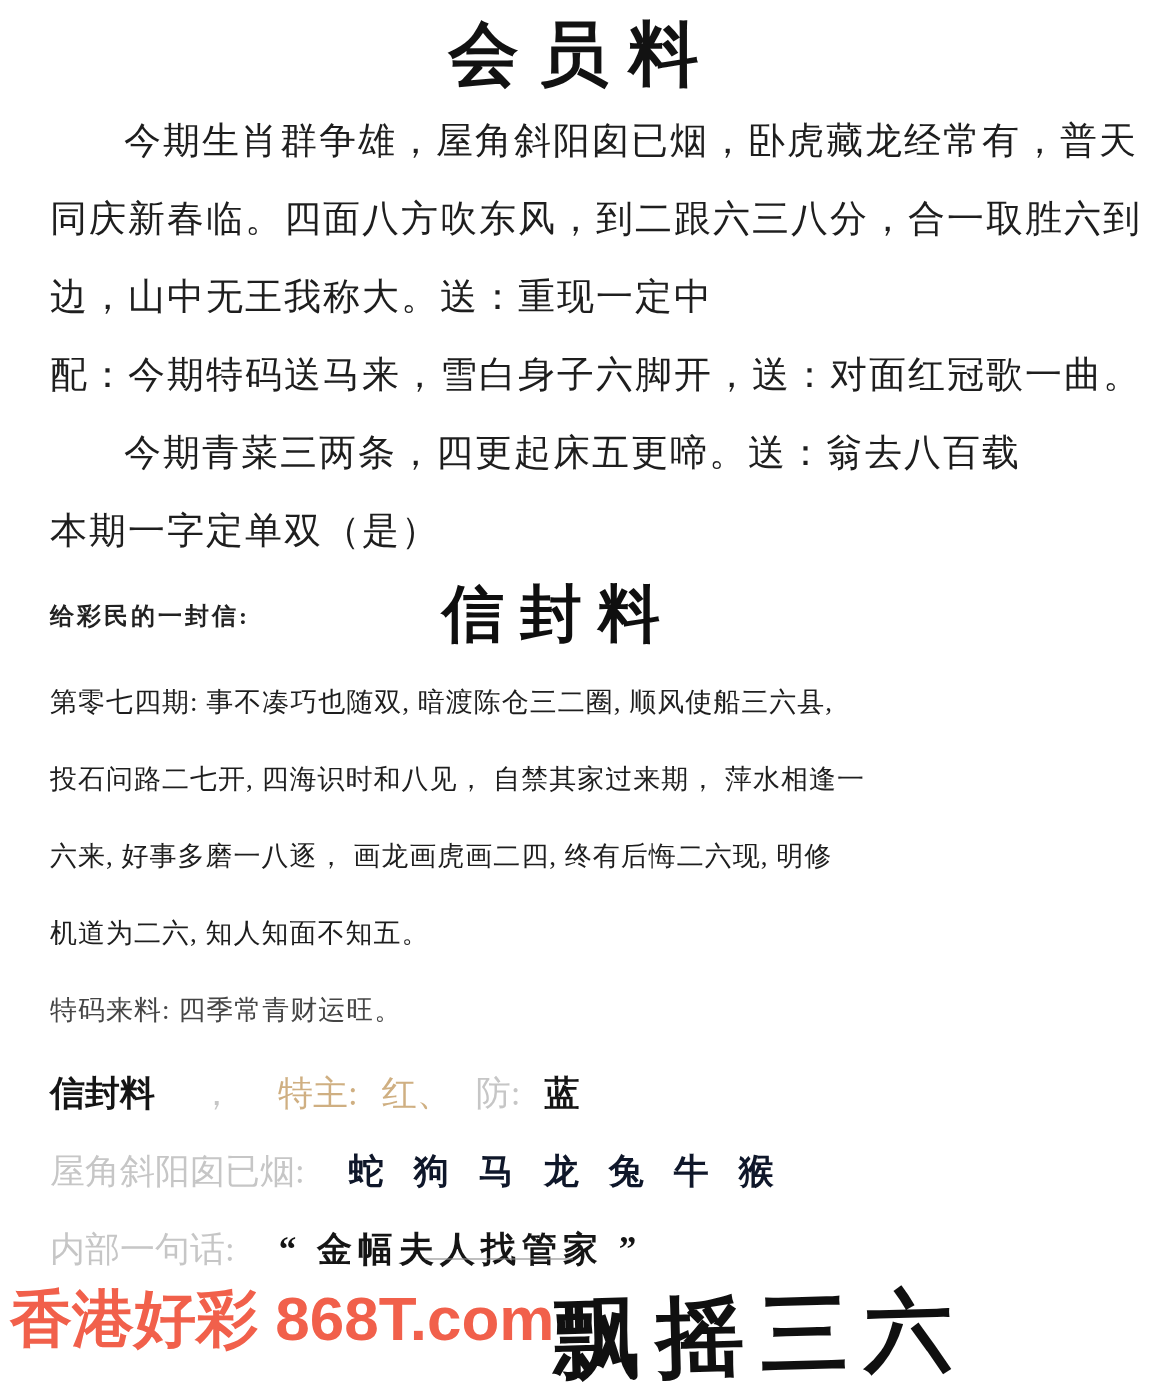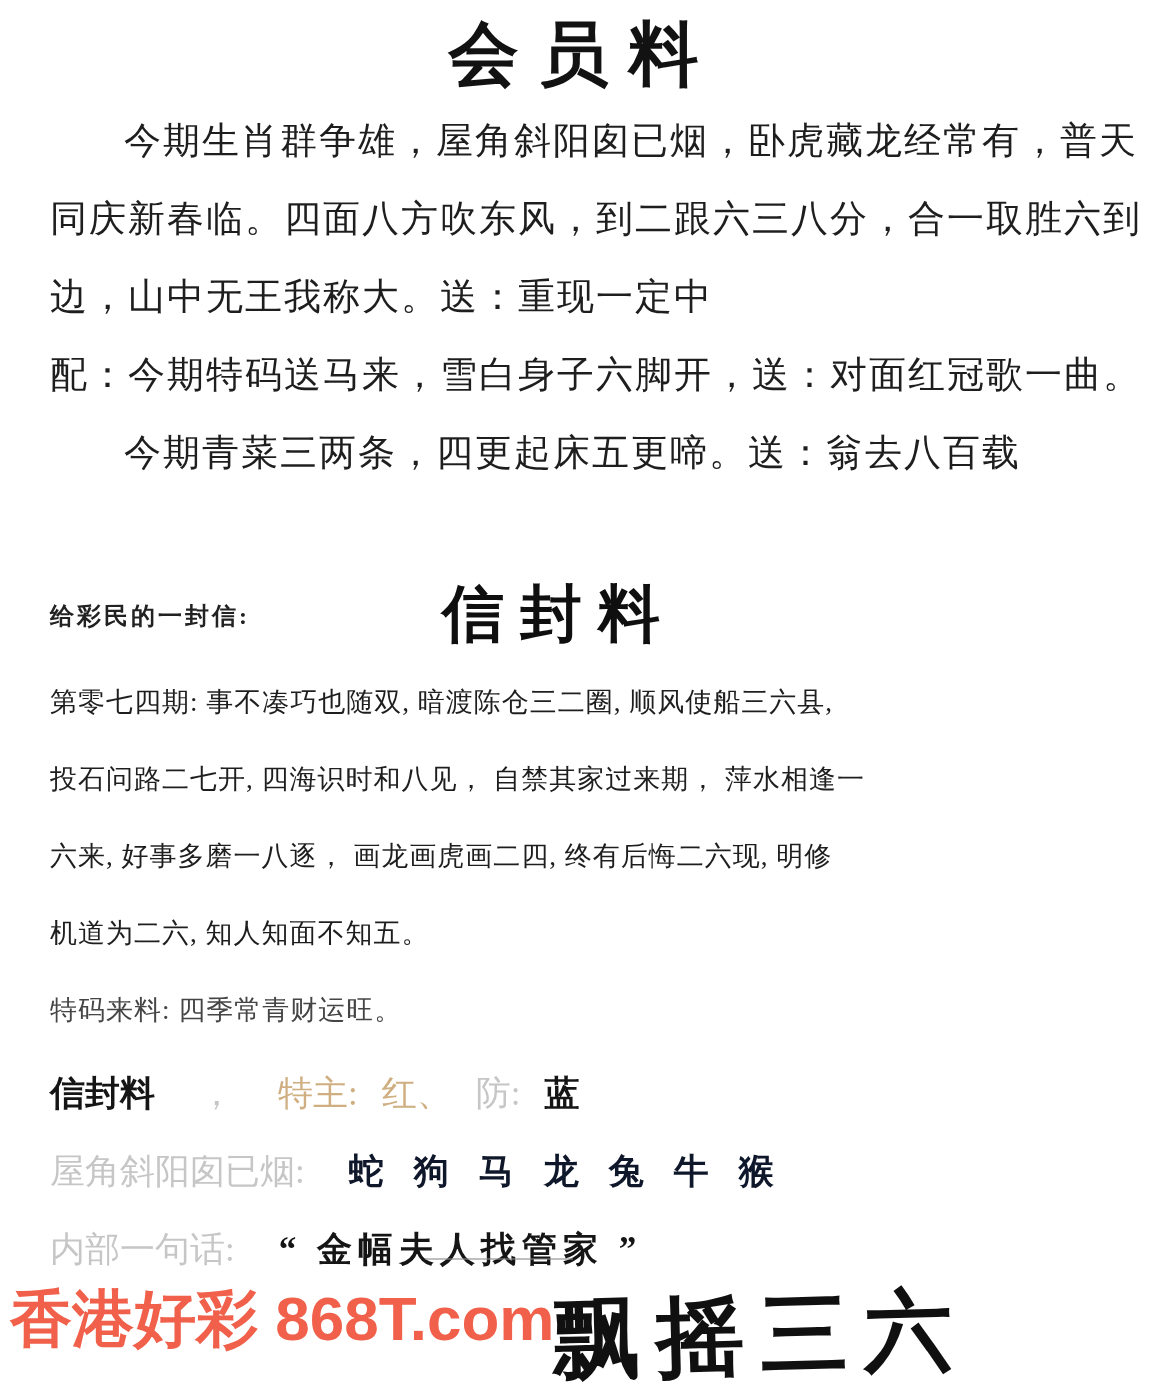--- a/index.html
+++ b/index.html
@@ -68,20 +68,21 @@
 
 <div class="page">
 
   <div class="title">会员料</div>
 
   <div class="line indent" style="top:116px">今期生肖群争雄，屋角斜阳囱已烟，卧虎藏龙经常有，普天</div>
   <div class="line" style="top:194px">同庆新春临。四面八方吹东风，到二跟六三八分，合一取胜六到</div>
   <div class="line" style="top:272px">边，山中无王我称大。送：重现一定中</div>
   <div class="line" style="top:350px">配：今期特码送马来，雪白身子六脚开，送：对面红冠歌一曲。</div>
   <div class="line indent" style="top:428px">今期青菜三两条，四更起床五更啼。送：翁去八百载</div>
+  <div class="line" style="top:506px">本期一字定单双（是）</div>
 
   <div class="letter-label">给彩民的一封信:</div>
   <div class="letter-heading">信封料</div>
 
   <div class="line env" style="top:684px">第零七四期: 事不凑巧也随双, 暗渡陈仓三二圈, 顺风使船三六县,</div>
   <div class="line env" style="top:761px">投石问路二七开, 四海识时和八见， 自禁其家过来期， 萍水相逢一</div>
   <div class="line env" style="top:838px">六来, 好事多磨一八逐， 画龙画虎画二四, 终有后悔二六现, 明修</div>
   <div class="line env" style="top:915px">机道为二六, 知人知面不知五。</div>
 
   <div class="line env special" style="top:992px">特码来料: 四季常青财运旺。</div>

